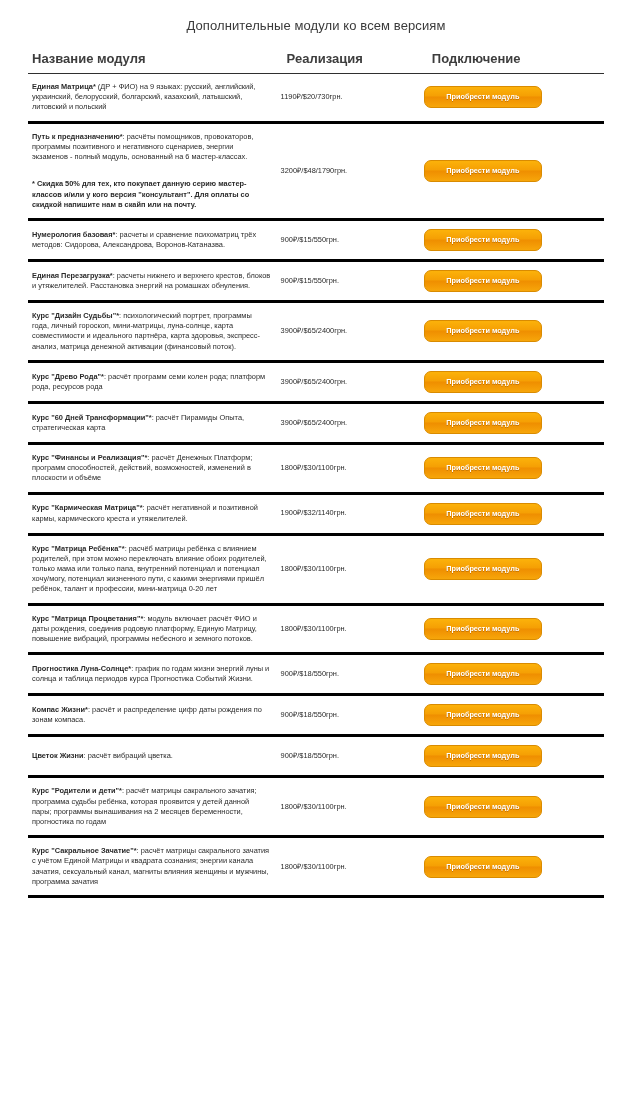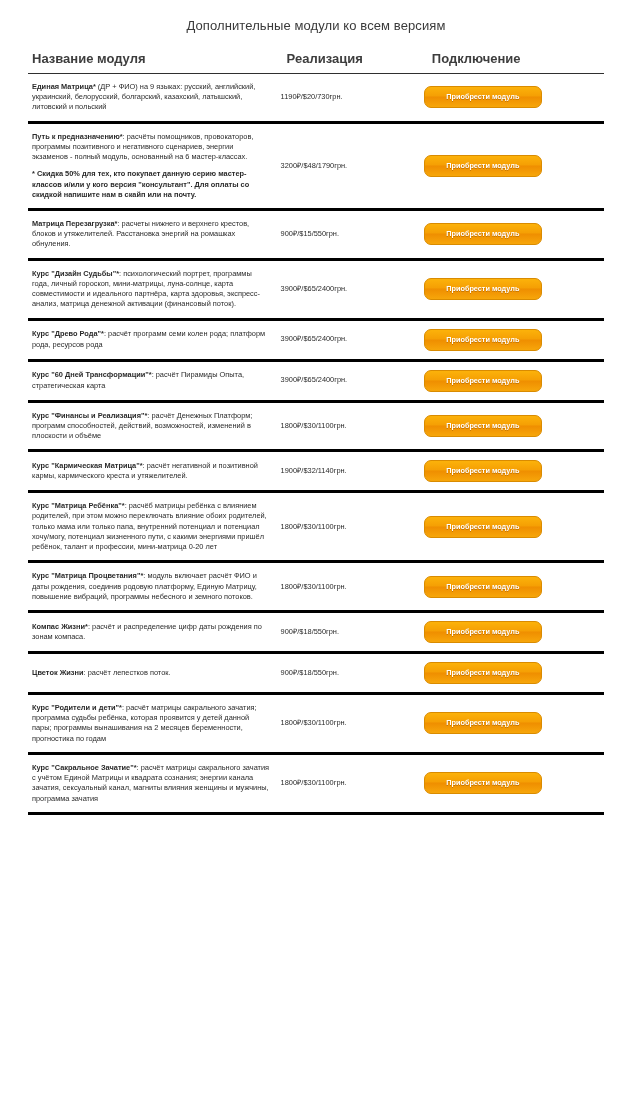--- a/index.html
+++ b/index.html
@@ -65,21 +65,21 @@
     padding-left: 10px;
     font-size: 7.5px;
     color: #2a2a2a;
     white-space: nowrap;
   }
   td.buy {
     padding-left: 12px;
     text-align: left;
   }
   .desc b { font-weight: bold; }
-  .desc .note { display: block; margin-top: 7px; }
+  .desc .note { display: block; margin-top: 17px; }
 
   .buy-btn {
     display: inline-block;
     width: 118px;
     padding: 6px 4px;
     text-align: center;
     font-size: 7.3px;
     font-weight: bold;
     color: #ffffff;
     text-decoration: none;
@@ -112,21 +112,26 @@
           <td class="desc"><b>Единая Матрица*</b><span> (ДР + ФИО) на 9 языках: русский, английский, украинский, белорусский, болгарский, казахский, латышский, литовский и польский</span></td>
           <td class="price">1190₽/$20/730грн.</td>
           <td class="buy"><a class="buy-btn">Приобрести модуль</a></td>
         </tr>
         <tr>
           <td class="desc"><b>Путь к предназначению*</b><span>: расчёты помощников, провокаторов, программы позитивного и негативного сценариев, энергии экзаменов - полный модуль, основанный на 6 мастер-классах.</span><b class="note">* Скидка 50% для тех, кто покупает данную серию мастер-классов и/или у кого версия "консультант". Для оплаты со скидкой напишите нам в скайп или на почту.</b></td>
           <td class="price">3200₽/$48/1790грн.</td>
           <td class="buy"><a class="buy-btn">Приобрести модуль</a></td>
         </tr>
         <tr>
-          <td class="desc"><b>Матрица Перезагрузка*</b><span>: расчеты нижнего и верхнего крестов, блоков и утяжелителей. Расстановка энергий на ромашках обнуления.</span></td>
+          <td class="desc"><b>Нумерология базовая*</b><span>: расчеты и сравнение психоматриц трёх методов: Сидорова, Александрова, Воронов-Катаназва.</span></td>
+          <td class="price">900₽/$15/550грн.</td>
+          <td class="buy"><a class="buy-btn">Приобрести модуль</a></td>
+        </tr>
+        <tr>
+          <td class="desc"><b>Единая Перезагрузка*</b><span>: расчеты нижнего и верхнего крестов, блоков и утяжелителей. Расстановка энергий на ромашках обнуления.</span></td>
           <td class="price">900₽/$15/550грн.</td>
           <td class="buy"><a class="buy-btn">Приобрести модуль</a></td>
         </tr>
         <tr>
           <td class="desc"><b>Курс "Дизайн Судьбы"*</b><span>: психологический портрет, программы года, личный гороскоп, мини-матрицы, луна-солнце, карта совместимости и идеального партнёра, карта здоровья, экспресс-анализ, матрица денежной активации (финансовый поток).</span></td>
           <td class="price">3900₽/$65/2400грн.</td>
           <td class="buy"><a class="buy-btn">Приобрести модуль</a></td>
         </tr>
         <tr>
           <td class="desc"><b>Курс "Древо Рода"*</b><span>: расчёт программ семи колен рода; платформ рода, ресурсов рода</span></td>
@@ -152,26 +157,31 @@
           <td class="desc"><b>Курс "Матрица Ребёнка"*</b><span>: расчёб матрицы ребёнка с влиянием родителей, при этом можно переключать влияние обоих родителей, только мама или только папа, внутренний потенциал и потенциал хочу/могу, потенциал жизненного пути, с какими энергиями пришёл ребёнок, талант и профессии, мини-матрица 0-20 лет</span></td>
           <td class="price">1800₽/$30/1100грн.</td>
           <td class="buy"><a class="buy-btn">Приобрести модуль</a></td>
         </tr>
         <tr>
           <td class="desc"><b>Курс "Матрица Процветания"*</b><span>: модуль включает расчёт ФИО и даты рождения, соединив родовую платформу, Единую Матрицу, повышение вибраций, программы небесного и земного потоков.</span></td>
           <td class="price">1800₽/$30/1100грн.</td>
           <td class="buy"><a class="buy-btn">Приобрести модуль</a></td>
         </tr>
         <tr>
+          <td class="desc"><b>Прогностика Луна-Солнце*</b><span>: график по годам жизни энергий луны и солнца и таблица периодов курса Прогностика Событий Жизни.</span></td>
+          <td class="price">900₽/$18/550грн.</td>
+          <td class="buy"><a class="buy-btn">Приобрести модуль</a></td>
+        </tr>
+        <tr>
           <td class="desc"><b>Компас Жизни*</b><span>: расчёт и распределение цифр даты рождения по зонам компаса.</span></td>
           <td class="price">900₽/$18/550грн.</td>
           <td class="buy"><a class="buy-btn">Приобрести модуль</a></td>
         </tr>
         <tr>
-          <td class="desc"><b>Цветок Жизни</b><span>: расчёт лепестков поток.</span></td>
+          <td class="desc"><b>Цветок Жизни</b><span>: расчёт вибраций цветка.</span></td>
           <td class="price">900₽/$18/550грн.</td>
           <td class="buy"><a class="buy-btn">Приобрести модуль</a></td>
         </tr>
         <tr>
           <td class="desc"><b>Курс "Родители и дети"*</b><span>: расчёт матрицы сакрального зачатия; программа судьбы ребёнка, которая проявится у детей данной пары; программы вынашивания на 2 месяцев беременности, прогностика по годам</span></td>
           <td class="price">1800₽/$30/1100грн.</td>
           <td class="buy"><a class="buy-btn">Приобрести модуль</a></td>
         </tr>
         <tr>
           <td class="desc"><b>Курс "Сакральное Зачатие"*</b><span>: расчёт матрицы сакрального зачатия с учётом Единой Матрицы и квадрата сознания; энергии канала зачатия, сексуальный канал, магниты влияния женщины и мужчины, программа зачатия</span></td>

